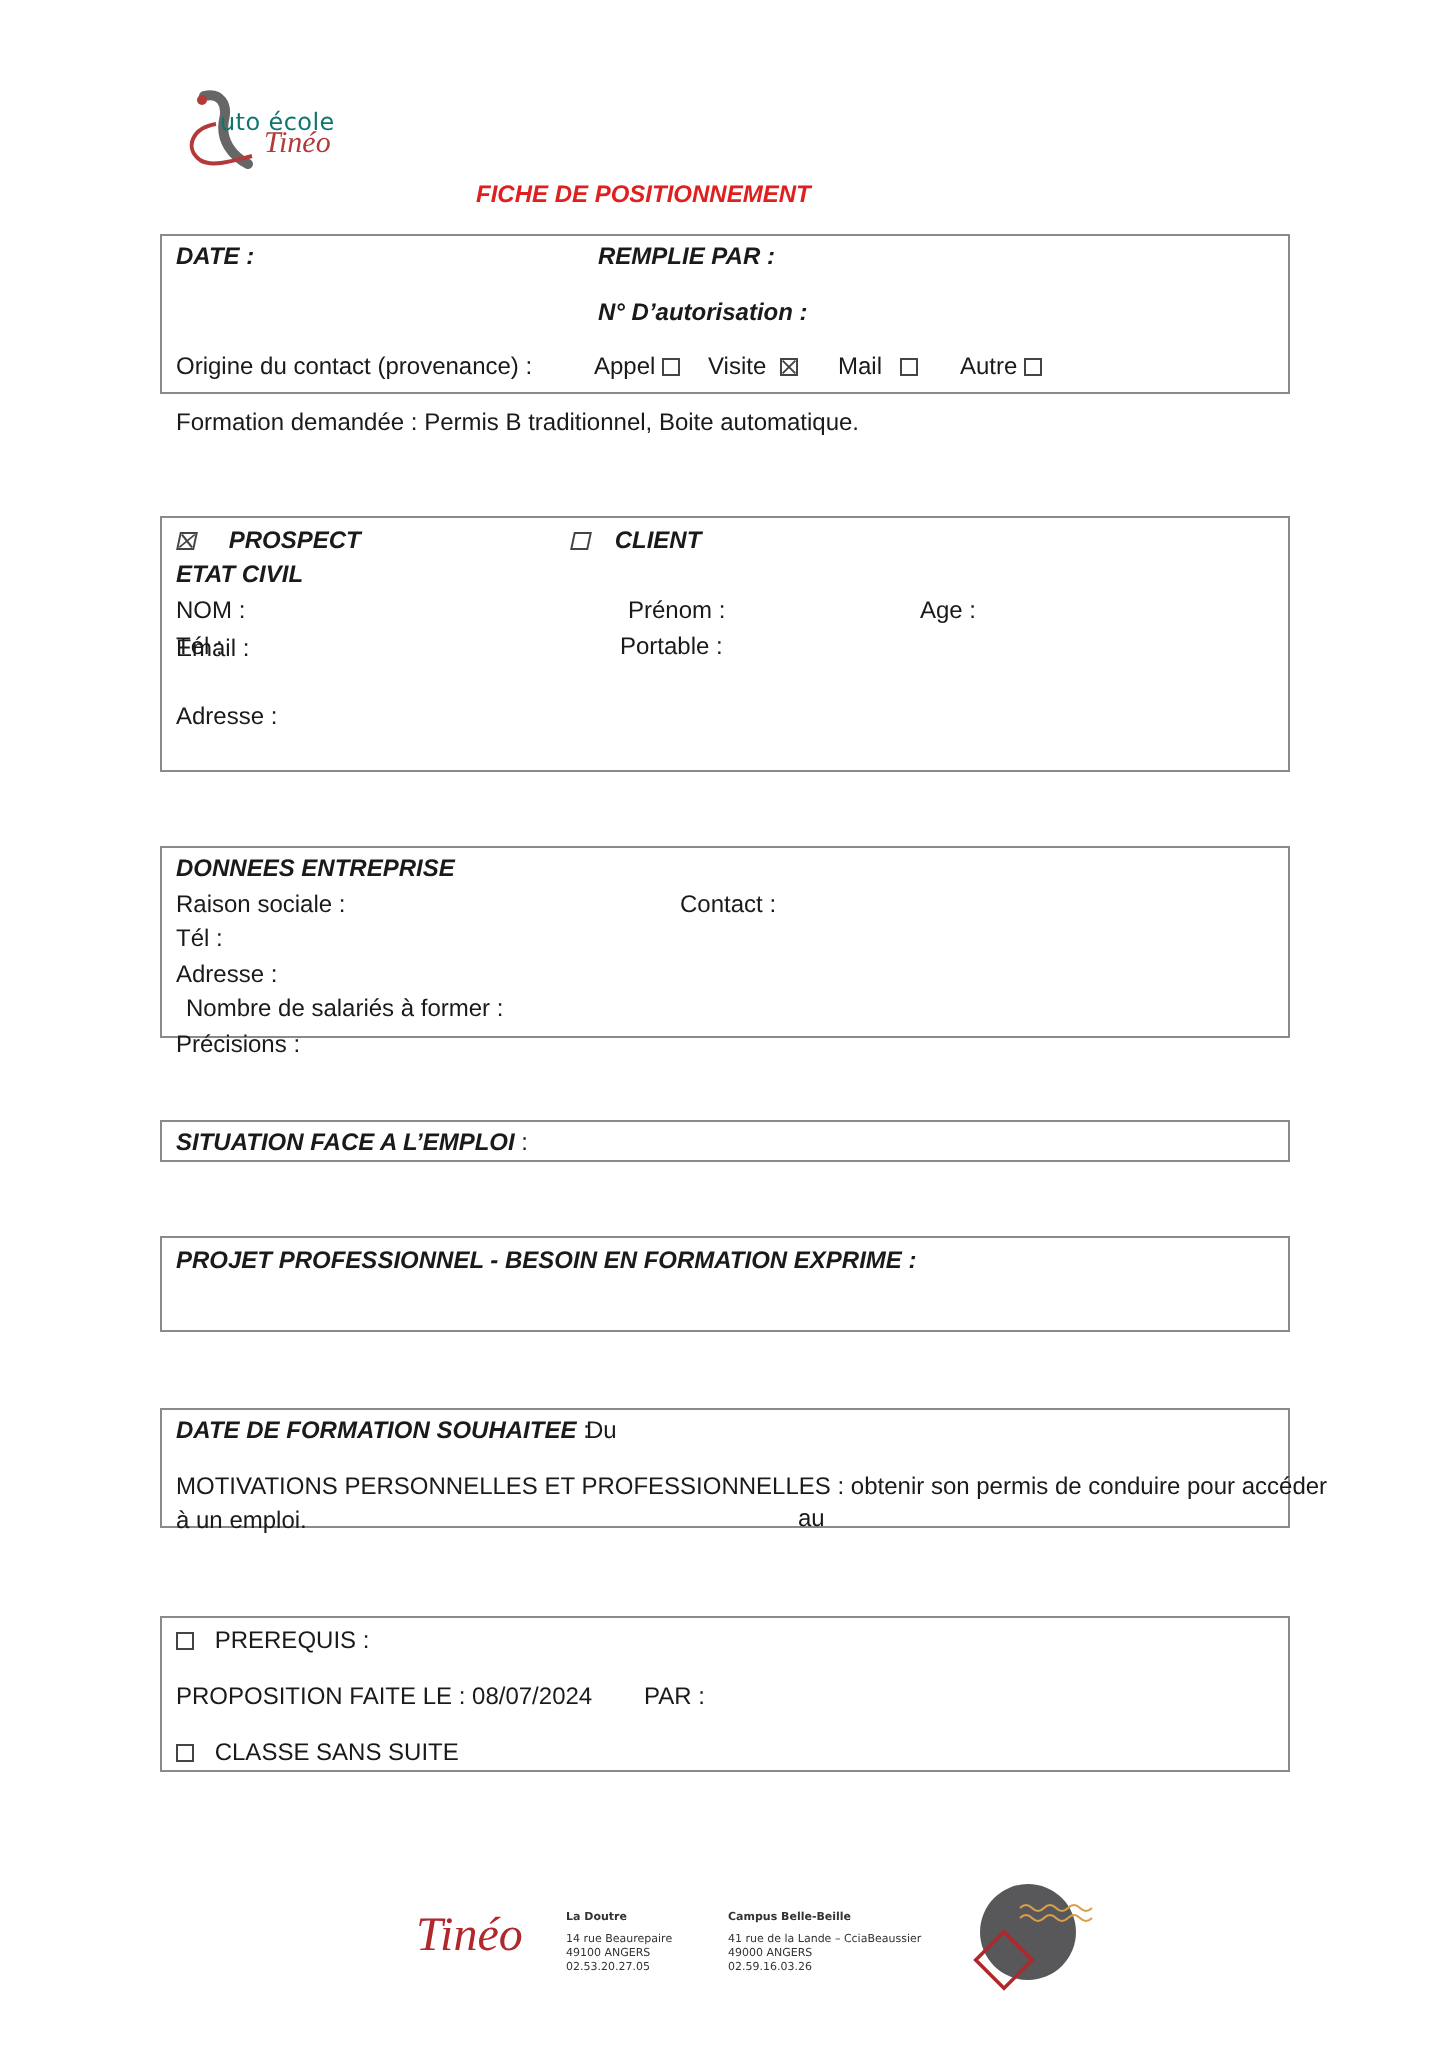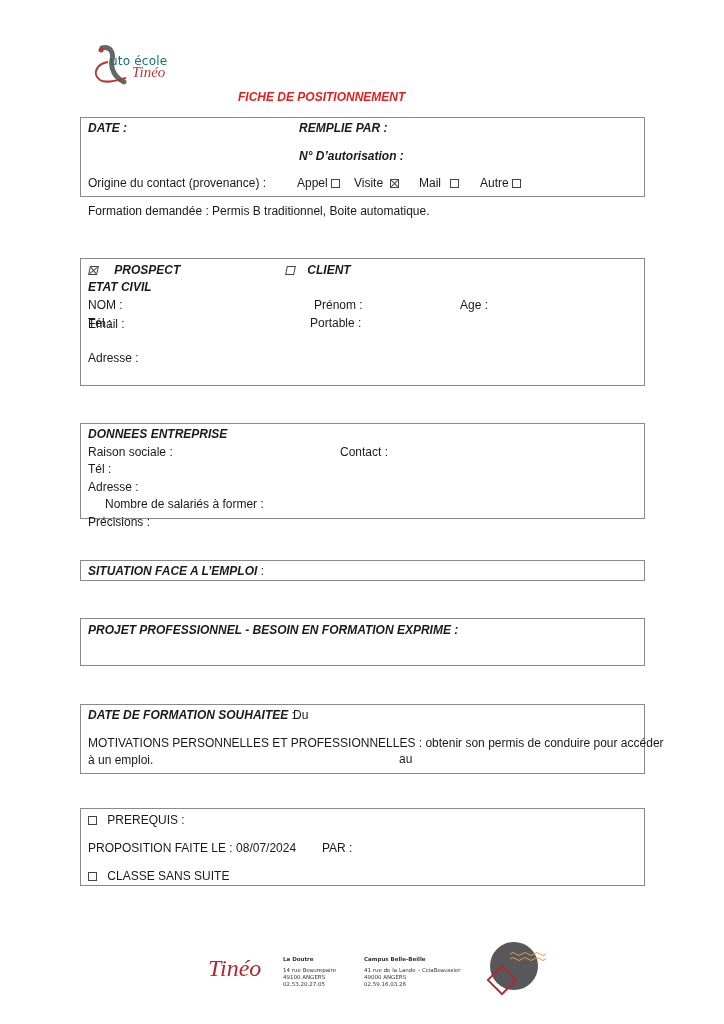--- a/index.html
+++ b/index.html
@@ -80,35 +80,35 @@
   <div class="row" style="left:7px;top:58px;">Email :</div>
   <div class="row" style="left:7px;top:92px;">Adresse :</div>
 </div>
 
 <div class="box" style="top:423px;height:96px;">
   <div class="row bi" style="left:7px;top:3px;">DONNEES ENTREPRISE</div>
   <div class="row" style="left:7px;top:21px;">Raison sociale :</div>
   <div class="row" style="left:259px;top:21px;">Contact :</div>
   <div class="row" style="left:7px;top:38px;">Tél :</div>
   <div class="row" style="left:7px;top:56px;">Adresse :</div>
-  <div class="row" style="left:24px;top:73px;">Nombre de salariés à former :</div>
+  <div class="row" style="left:12px;top:73px;">Nombre de salariés à former :</div>
   <div class="row" style="left:7px;top:91px;">Précisions :</div>
 </div>
 
 <div class="box" style="top:560px;height:21px;">
   <div class="row" style="left:7px;top:3px;">
     <span class="bi">SITUATION FACE A L’EMPLOI</span><span> :</span>
   </div>
 </div>
 
 <div class="box" style="top:618px;height:48px;">
   <div class="row bi" style="left:7px;top:4px;">PROJET PROFESSIONNEL - BESOIN EN FORMATION EXPRIME :</div>
 </div>
 
-<div class="box" style="top:704px;height:70px;">
+<div class="box" style="top:704px;height:60px;">
   <div class="row" style="left:7px;top:3px;">
     <span class="bi">DATE DE FORMATION SOUHAITEE</span><span> :</span>
   </div>
   <div class="row" style="left:212px;top:3px;">Du</div>
   <div class="row" style="left:318px;top:3px;margin-top:44px;">au</div>
   <div class="row" style="left:7px;top:31px;">MOTIVATIONS PERSONNELLES ET PROFESSIONNELLES :  obtenir son permis de conduire pour accéder</div>
   <div class="row" style="left:7px;top:48px;">à un emploi.</div>
 </div>
 
 <div class="box" style="top:808px;height:78px;">

